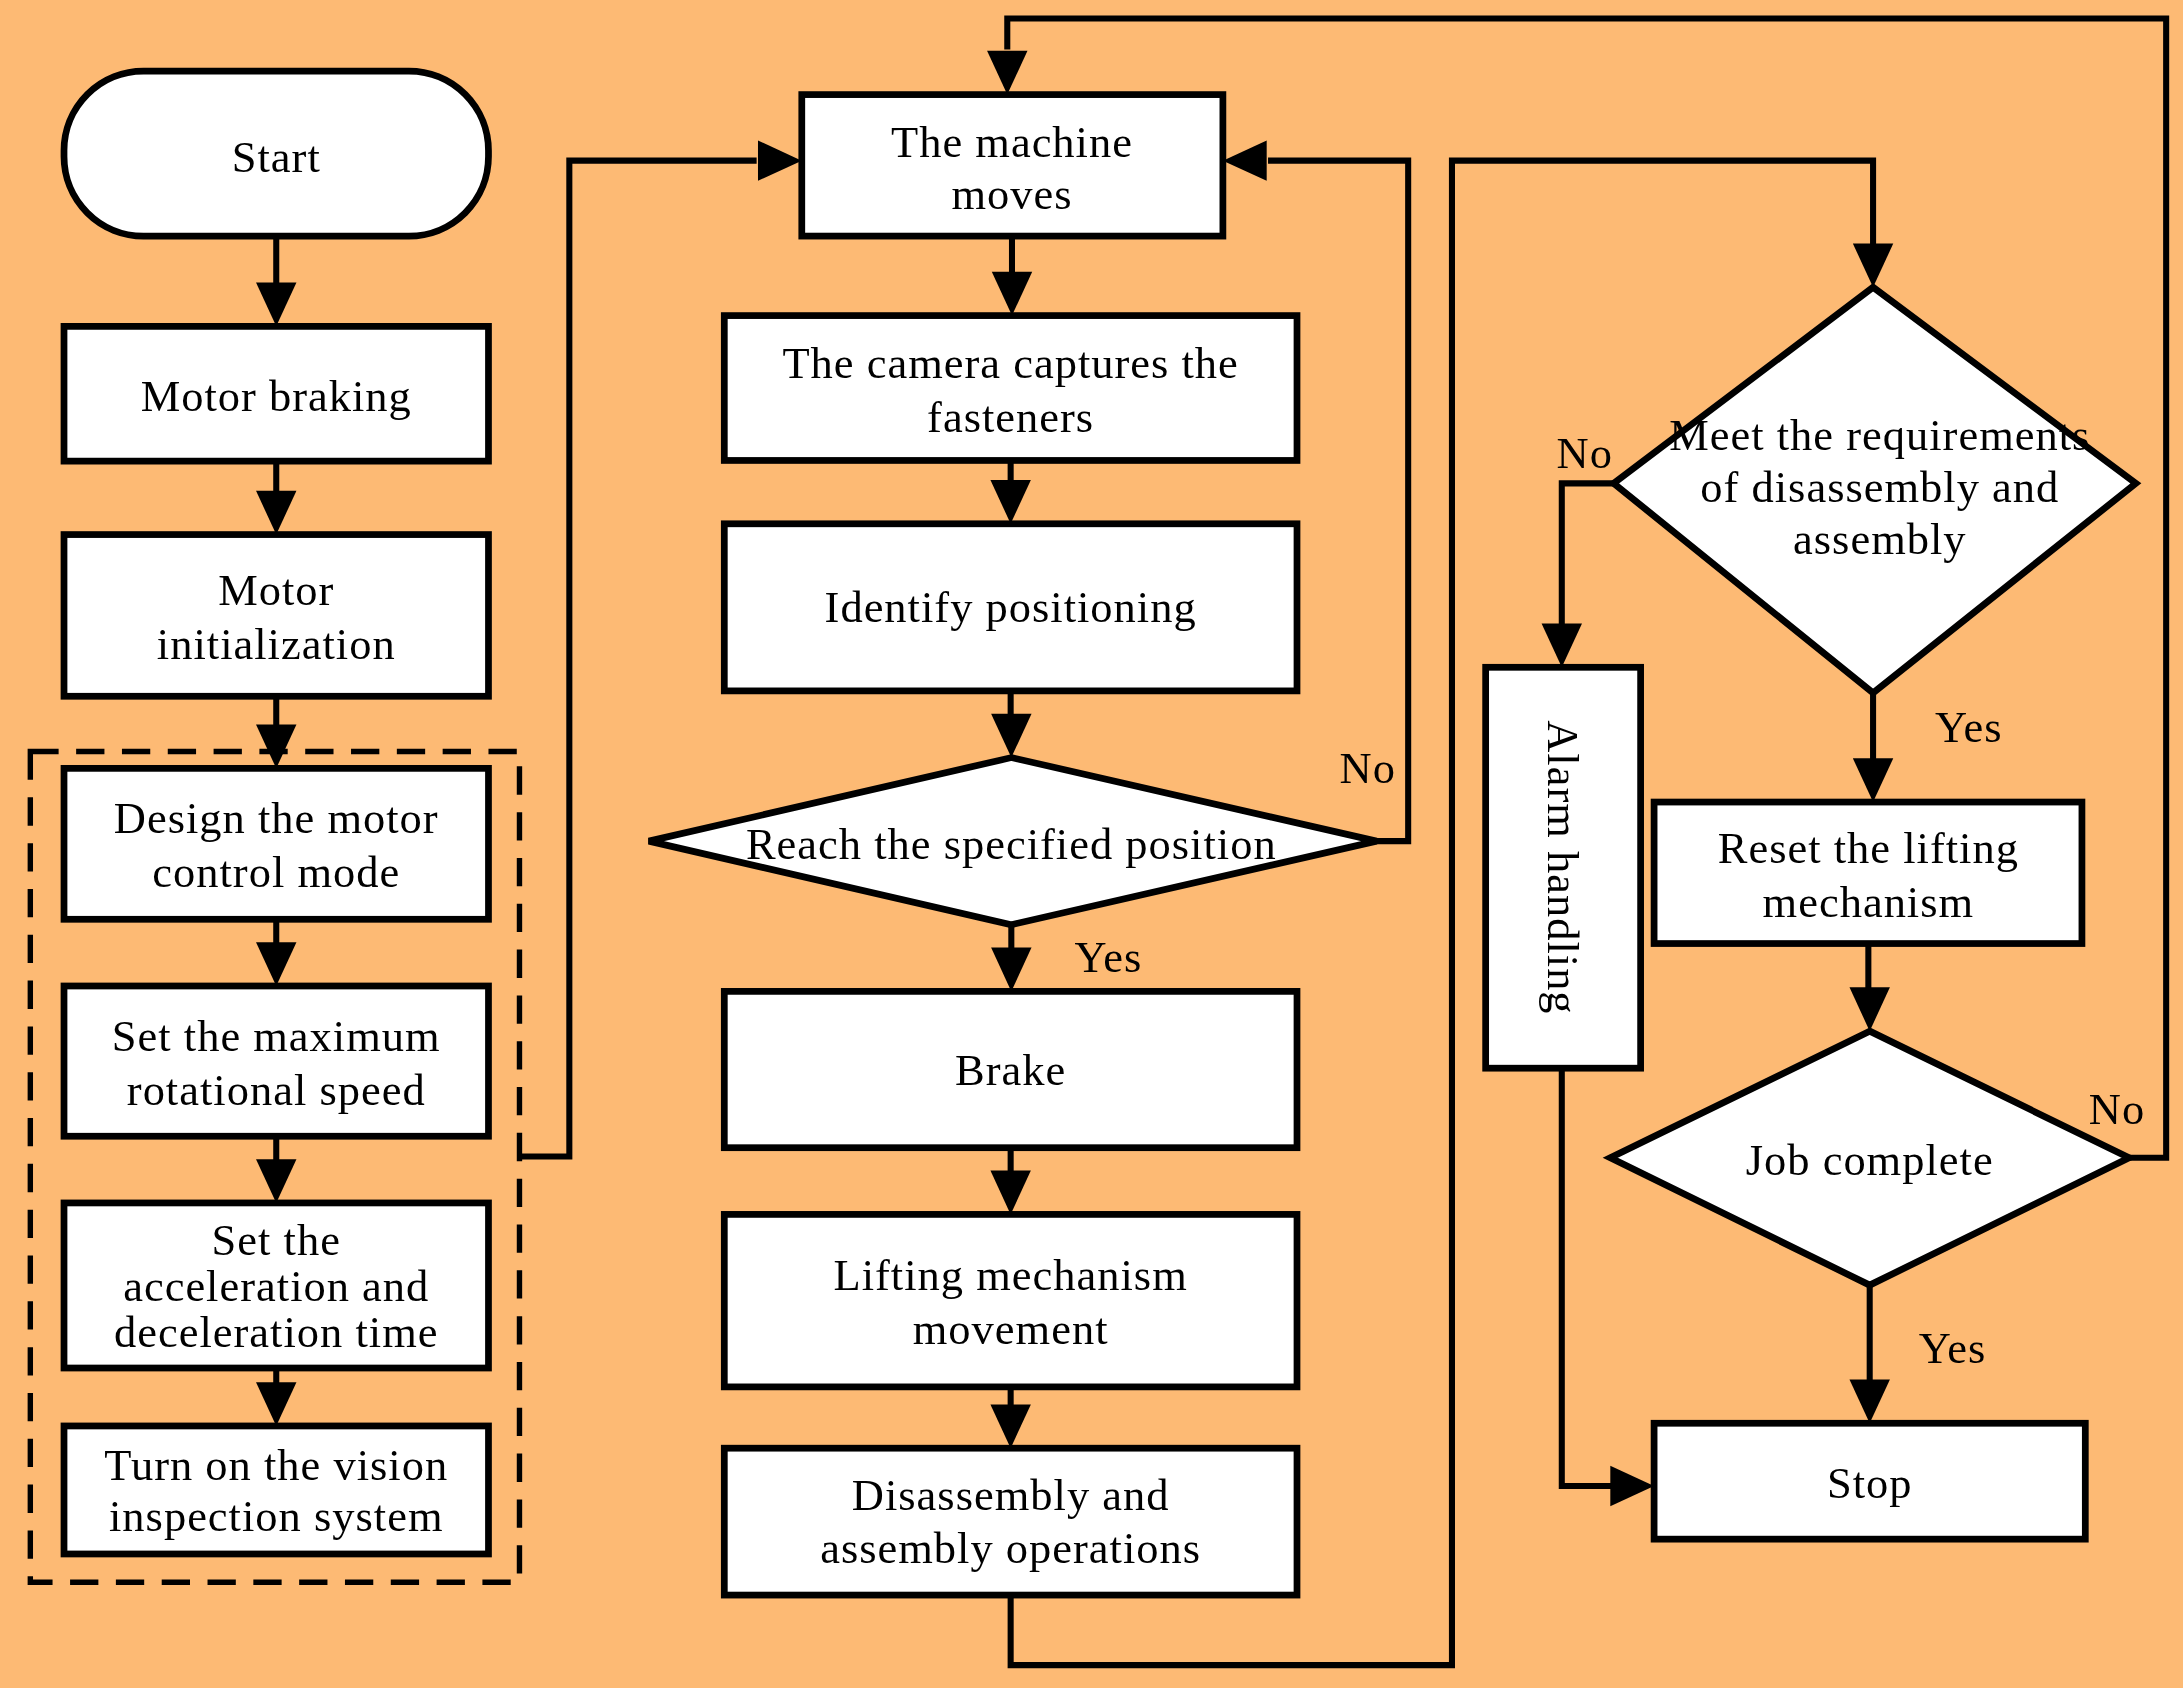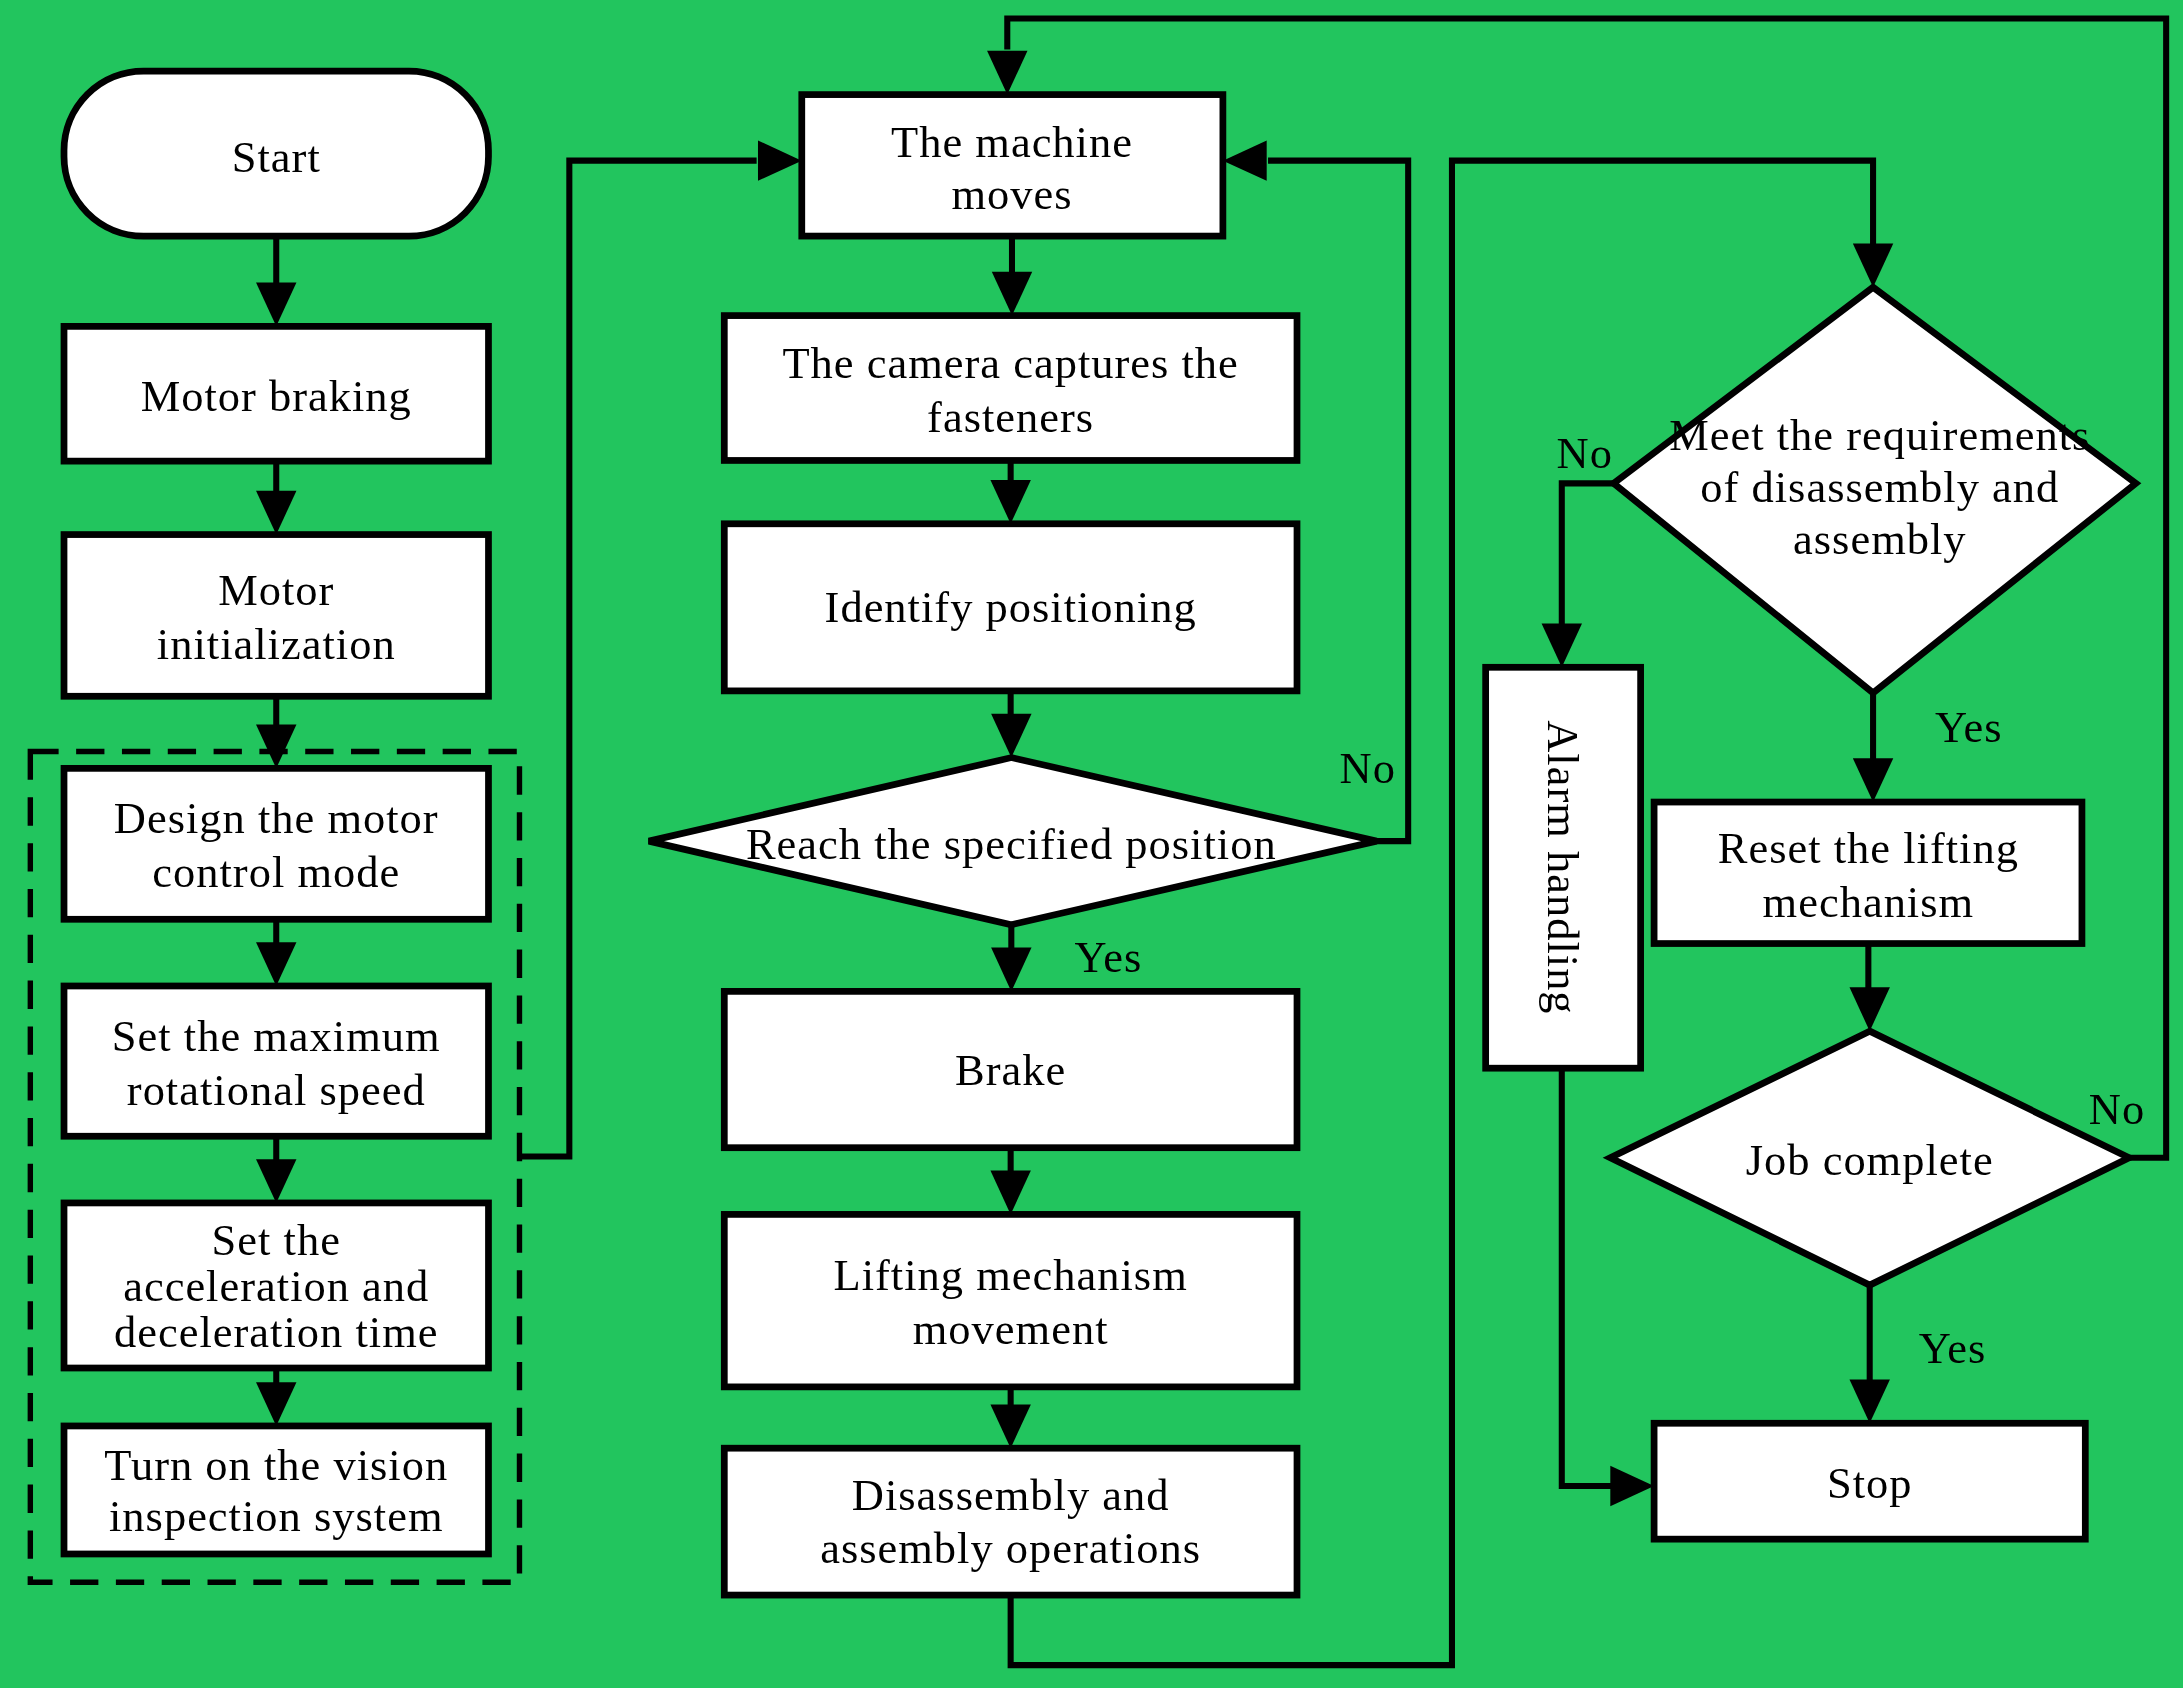--- a/index.html
+++ b/index.html
@@ -4,21 +4,21 @@
 <title>Flowchart</title>
 <style>
   html, body {
     margin: 0;
     padding: 0;
     background: #ffffff;
   }
   .canvas-wrap {
     width: 2183px;
     height: 1689px;
-    background: #22c55e;
+    background: #fdba74;
   }
   svg {
     display: block;
   }
   svg text {
     font-family: "Liberation Serif", "DejaVu Serif", serif;
     font-size: 66px;
     letter-spacing: 1.5px;
     fill: #000000;
     text-anchor: middle;

